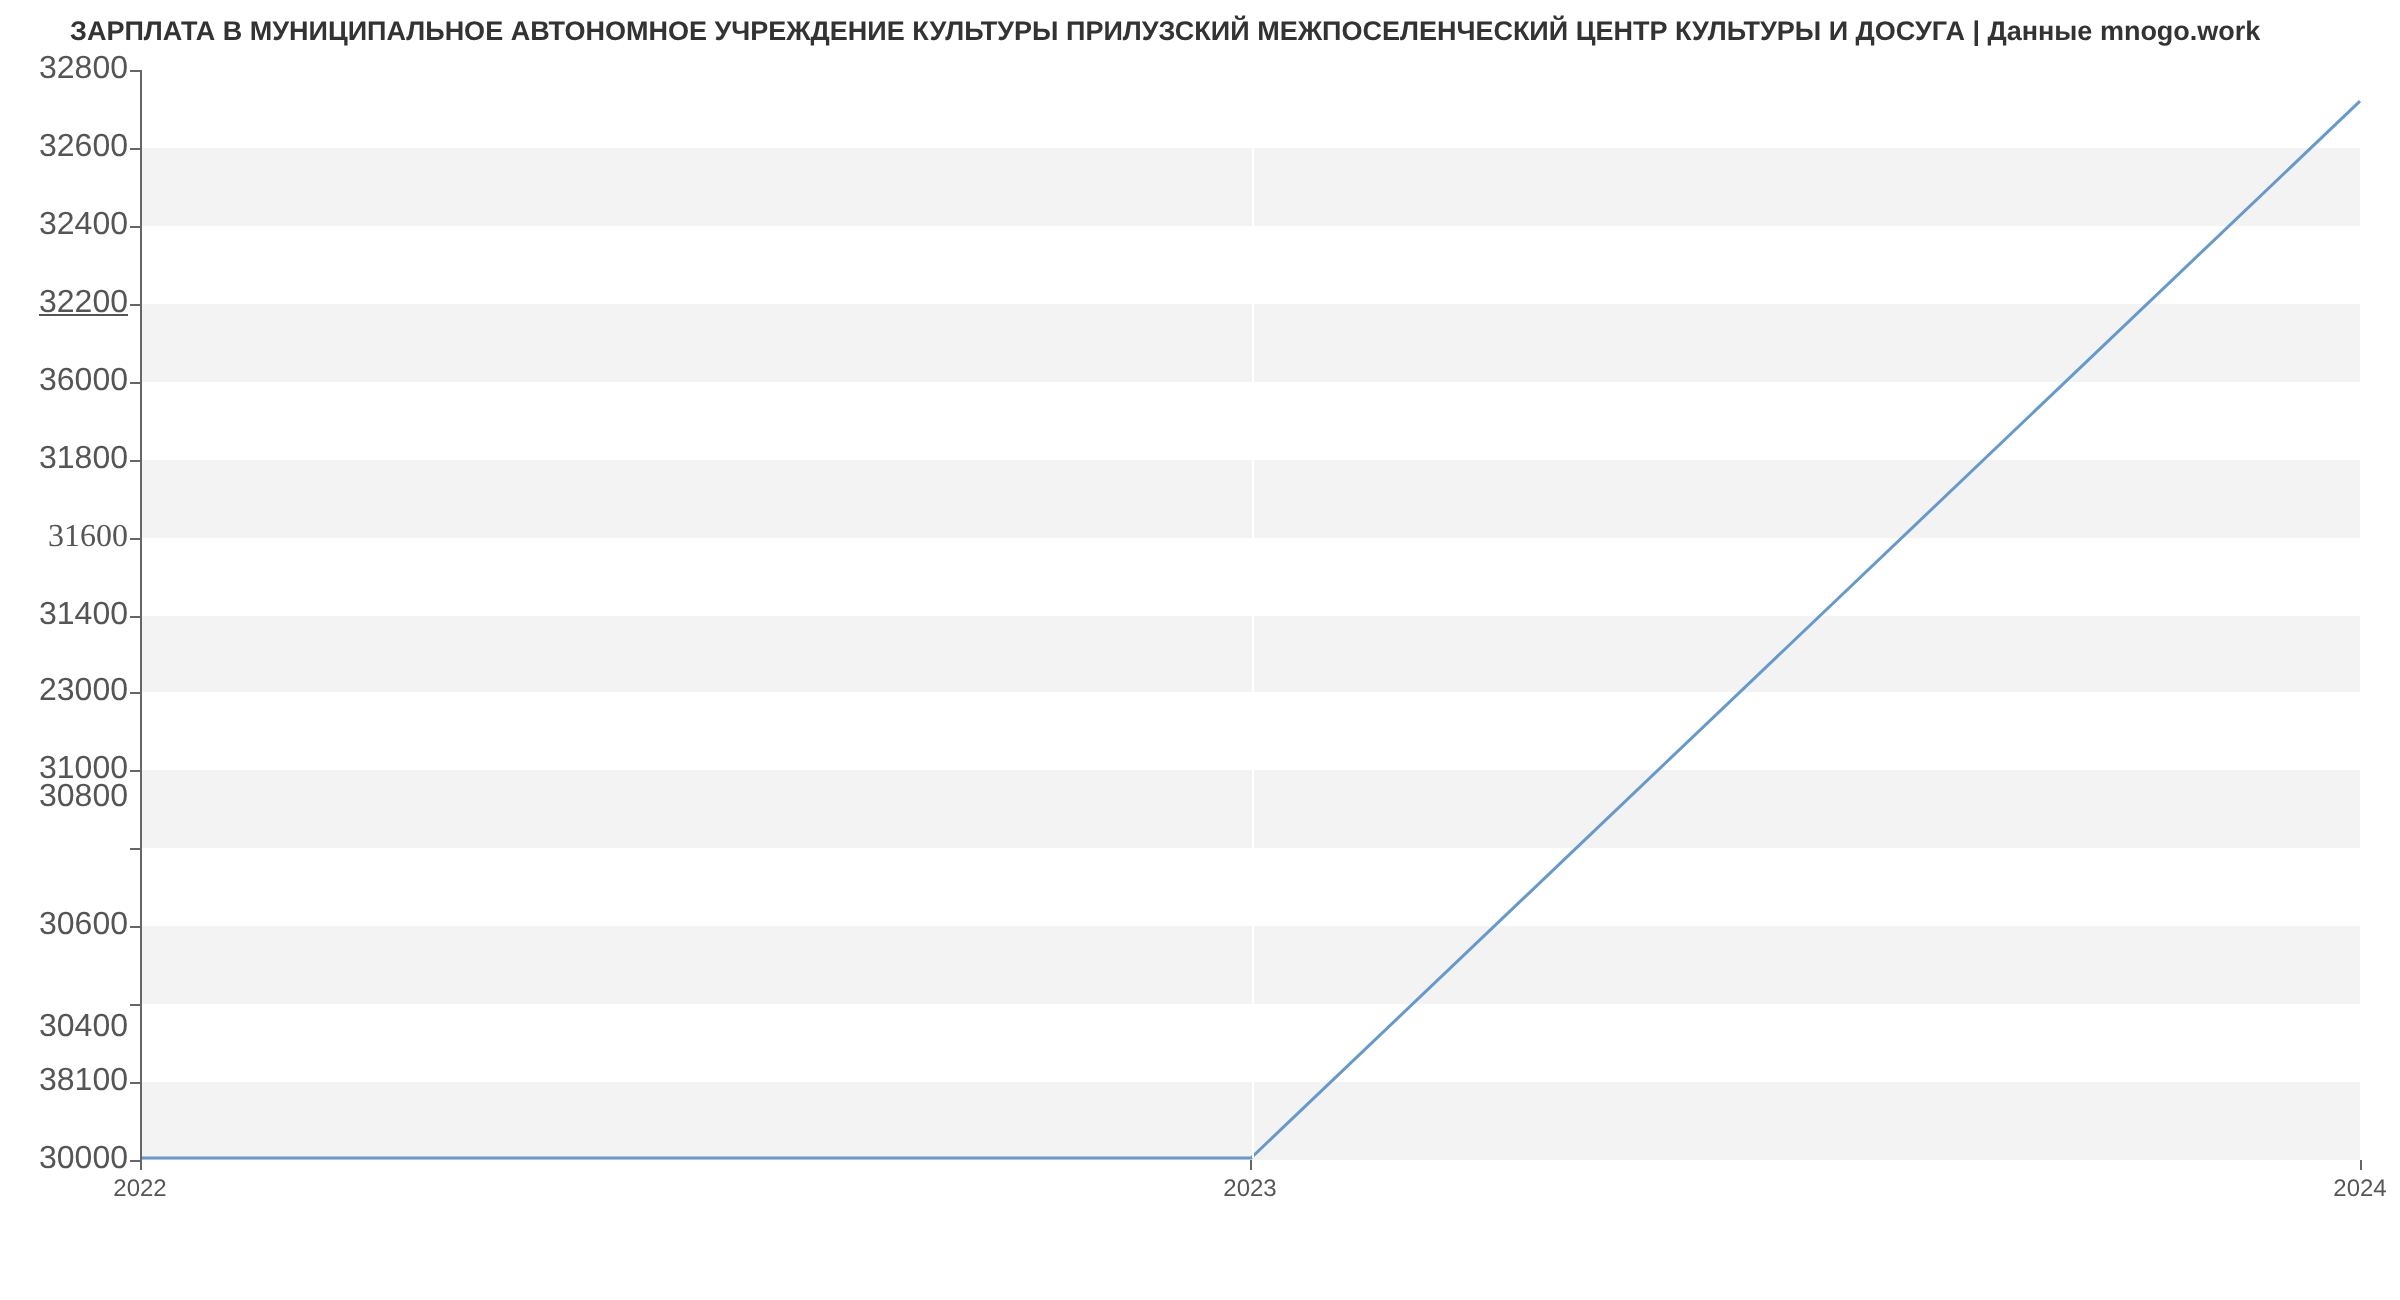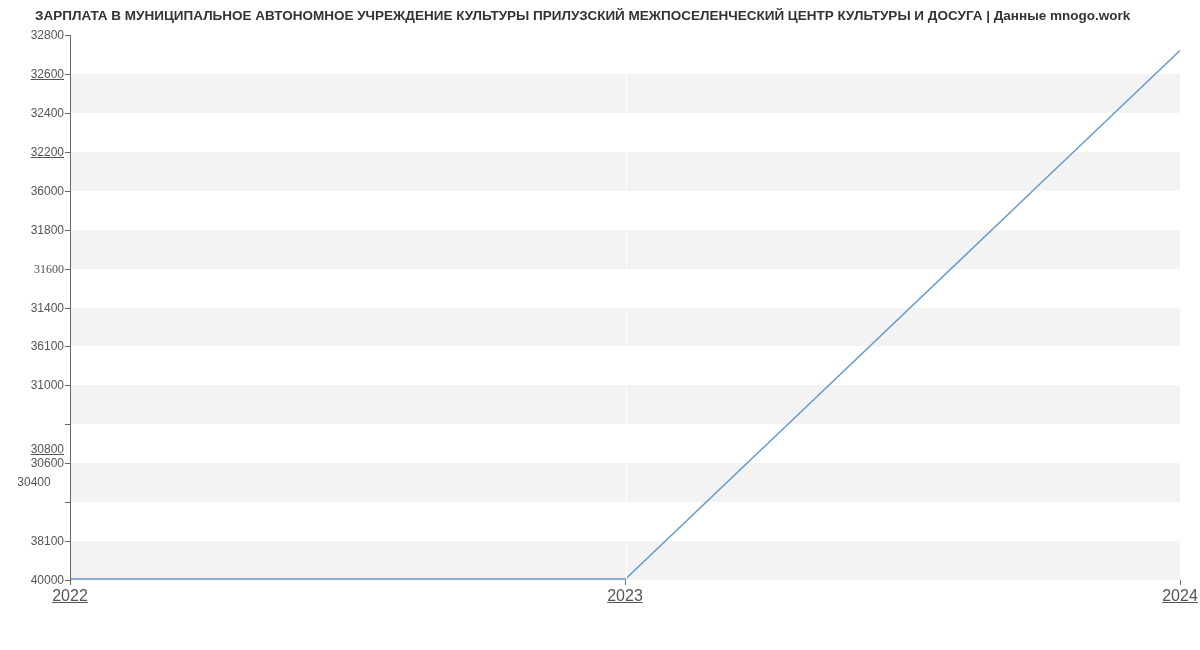--- a/index.html
+++ b/index.html
@@ -36,41 +36,40 @@
     border-bottom: 1.5px solid #666;
   }
   .grid-band {
     position: absolute;
     left: 0;
     width: 100%;
     background: #f3f3f3;
   }
   .y-tick-label {
     position: absolute;
-    font-size: 12px;
+    font-size: 16px;
     color: #555;
     text-align: right;
     width: 60px;
     left: 4px;
     transform: translateY(-50%);
   }
   .y-tick-mark {
     position: absolute;
     width: 5px;
     height: 1px;
     background: #666;
     left: 65px;
   }
   .x-tick-label {
     position: absolute;
-    font-size: 16px;
+    font-size: 12px;
     color: #555;
     transform: translateX(-50%);
     top: 587px;
-    text-decoration: underline;
   }
   .x-tick-mark {
     position: absolute;
     width: 1px;
     height: 5px;
     background: #666;
     top: 580px;
   }
   .x-grid-line {
     position: absolute;
@@ -92,47 +91,47 @@
     height: 100%;
     overflow: visible;
   }
 </style>
 </head>
 <body>
 
 <div class="chart-container">
   <div class="chart-title">ЗАРПЛАТА В МУНИЦИПАЛЬНОЕ АВТОНОМНОЕ УЧРЕЖДЕНИЕ КУЛЬТУРЫ ПРИЛУЗСКИЙ МЕЖПОСЕЛЕНЧЕСКИЙ ЦЕНТР КУЛЬТУРЫ И ДОСУГА | Данные mnogo.work</div>
   <div id="y-axis">
-      <div class="y-tick-label" style="top: 580px;">40000</div>
+      <div class="y-tick-label" style="top: 580px;">30000</div>
       <div class="y-tick-mark" style="top: 580px;"></div>
       <div class="y-tick-label" style="top: 541.071px;">38100</div>
       <div class="y-tick-mark" style="top: 541.071px;"></div>
-      <div class="y-tick-label" style="top: 482px; text-align: center;">30400</div>
+      <div class="y-tick-label" style="top: 514px;">30400</div>
       <div class="y-tick-mark" style="top: 502.143px;"></div>
       <div class="y-tick-label" style="top: 463.214px;">30600</div>
       <div class="y-tick-mark" style="top: 463.214px;"></div>
-      <div class="y-tick-label" style="top: 449px; text-decoration: underline;">30800</div>
+      <div class="y-tick-label" style="top: 399px;">30800</div>
       <div class="y-tick-mark" style="top: 424.286px;"></div>
       <div class="y-tick-label" style="top: 385.357px;">31000</div>
       <div class="y-tick-mark" style="top: 385.357px;"></div>
-      <div class="y-tick-label" style="top: 346.429px;">36100</div>
+      <div class="y-tick-label" style="top: 346.429px;">23000</div>
       <div class="y-tick-mark" style="top: 346.429px;"></div>
       <div class="y-tick-label" style="top: 307.5px;">31400</div>
       <div class="y-tick-mark" style="top: 307.5px;"></div>
       <div class="y-tick-label" style="top: 268.571px; font-family: Liberation Serif, serif;">31600</div>
       <div class="y-tick-mark" style="top: 268.571px;"></div>
       <div class="y-tick-label" style="top: 229.643px;">31800</div>
       <div class="y-tick-mark" style="top: 229.643px;"></div>
       <div class="y-tick-label" style="top: 190.714px;">36000</div>
       <div class="y-tick-mark" style="top: 190.714px;"></div>
       <div class="y-tick-label" style="top: 151.786px; text-decoration: underline;">32200</div>
       <div class="y-tick-mark" style="top: 151.786px;"></div>
       <div class="y-tick-label" style="top: 112.857px; text-align: right;">32400</div>
       <div class="y-tick-mark" style="top: 112.857px;"></div>
-      <div class="y-tick-label" style="top: 73.9286px; text-decoration: underline;">32600</div>
+      <div class="y-tick-label" style="top: 73.9286px;">32600</div>
       <div class="y-tick-mark" style="top: 73.9286px;"></div>
       <div class="y-tick-label" style="top: 35px;">32800</div>
       <div class="y-tick-mark" style="top: 35px;"></div>
     </div>
   <div id="x-axis">
       <div class="x-tick-label" style="left: 70px;">2022</div>
       <div class="x-tick-mark" style="left: 70px;"></div>
       <div class="x-tick-label" style="left: 625px;">2023</div>
       <div class="x-tick-mark" style="left: 625px;"></div>
       <div class="x-tick-label" style="left: 1180px;">2024</div>

